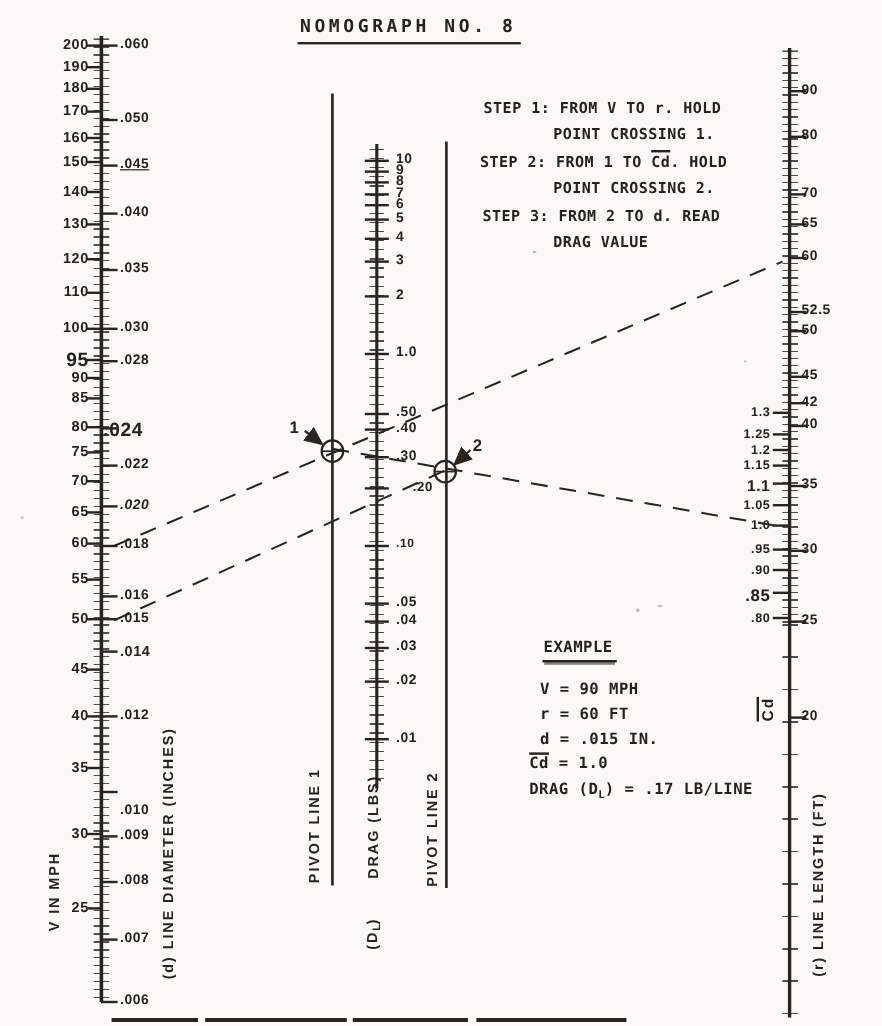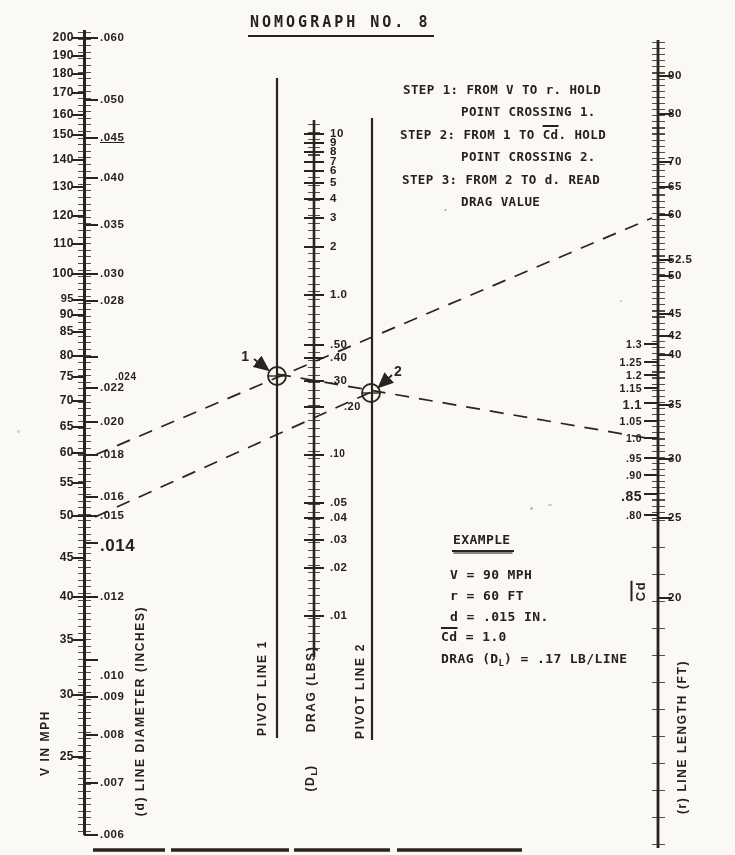--- a/index.html
+++ b/index.html
@@ -114,21 +114,21 @@
       <div class="ticklabel alignR" style="left: 28px; top: 152px; width: 46px; font-size: 12px;">140</div>
       <div class="tick" style="left: 72px; top: 186px; width: 13px;"></div>
       <div class="ticklabel alignR" style="left: 28px; top: 179px; width: 46px; font-size: 12px;">130</div>
       <div class="tick" style="left: 72px; top: 215px; width: 13px;"></div>
       <div class="ticklabel alignR" style="left: 28px; top: 208px; width: 46px; font-size: 12px;">120</div>
       <div class="tick" style="left: 72px; top: 243px; width: 13px;"></div>
       <div class="ticklabel alignR" style="left: 28px; top: 236px; width: 46px; font-size: 12px;">110</div>
       <div class="tick" style="left: 72px; top: 273px; width: 13px;"></div>
       <div class="ticklabel alignR" style="left: 28px; top: 266px; width: 46px; font-size: 12px;">100</div>
       <div class="tick" style="left: 72px; top: 299px; width: 13px;"></div>
-      <div class="ticklabel alignR" style="left: 28px; top: 292px; width: 46px; font-size: 11px;">95</div>
+      <div class="ticklabel alignR" style="left: 28px; top: 292px; width: 46px; font-size: 16px;">95</div>
       <div class="tick" style="left: 72px; top: 314px; width: 13px;"></div>
       <div class="ticklabel alignR" style="left: 28px; top: 307px; width: 46px; font-size: 12px;">90</div>
       <div class="tick" style="left: 72px; top: 331px; width: 13px;"></div>
       <div class="ticklabel alignR" style="left: 28px; top: 324px; width: 46px; font-size: 12px;">85</div>
       <div class="tick" style="left: 72px; top: 355px; width: 13px;"></div>
       <div class="ticklabel alignR" style="left: 28px; top: 348px; width: 46px; font-size: 12px;">80</div>
       <div class="tick" style="left: 72px; top: 376px; width: 13px;"></div>
       <div class="ticklabel alignR" style="left: 28px; top: 369px; width: 46px; font-size: 12px;">75</div>
       <div class="tick" style="left: 72px; top: 400px; width: 13px;"></div>
       <div class="ticklabel alignR" style="left: 28px; top: 393px; width: 46px; font-size: 12px;">70</div>
@@ -158,33 +158,33 @@
       <div class="ticklabel" style="left: 100px; top: 131px; width: 54px; font-size: 11.5px; text-decoration: underline;">.045</div>
       <div class="tick" style="left: 84px; top: 177px; width: 14px;"></div>
       <div class="ticklabel" style="left: 100px; top: 171px; width: 54px; font-size: 11.5px;">.040</div>
       <div class="tick" style="left: 84px; top: 224px; width: 14px;"></div>
       <div class="ticklabel" style="left: 100px; top: 218px; width: 54px; font-size: 11.5px;">.035</div>
       <div class="tick" style="left: 84px; top: 273px; width: 14px;"></div>
       <div class="ticklabel" style="left: 100px; top: 267px; width: 54px; font-size: 11.5px;">.030</div>
       <div class="tick" style="left: 84px; top: 300px; width: 14px;"></div>
       <div class="ticklabel" style="left: 100px; top: 294px; width: 54px; font-size: 11.5px;">.028</div>
       <div class="tick" style="left: 84px; top: 356px; width: 14px;"></div>
-      <div class="ticklabel" style="left: 115px; top: 350px; width: 54px; font-size: 10px; margin-top: 21px;">.024</div>
+      <div class="ticklabel" style="left: 86px; top: 350px; width: 54px; font-size: 16px;">.024</div>
       <div class="tick" style="left: 84px; top: 387px; width: 14px;"></div>
       <div class="ticklabel" style="left: 100px; top: 381px; width: 54px; font-size: 11.5px;">.022</div>
       <div class="tick" style="left: 84px; top: 421px; width: 14px;"></div>
-      <div class="ticklabel" style="left: 100px; top: 415px; width: 54px; font-size: 11.5px;">.020</div>
+      <div class="ticklabel" style="left: 100px; top: 415px; width: 54px; font-size: 11.5px; font-style: italic;">.020</div>
       <div class="tick" style="left: 84px; top: 454px; width: 14px;"></div>
       <div class="ticklabel" style="left: 100px; top: 448px; width: 54px; font-size: 11.5px;">.018</div>
       <div class="tick" style="left: 84px; top: 496px; width: 14px;"></div>
       <div class="ticklabel" style="left: 100px; top: 490px; width: 54px; font-size: 11.5px;">.016</div>
       <div class="tick" style="left: 84px; top: 515px; width: 14px;"></div>
       <div class="ticklabel" style="left: 100px; top: 509px; width: 54px; font-size: 11.5px;">.015</div>
       <div class="tick" style="left: 84px; top: 542px; width: 14px;"></div>
-      <div class="ticklabel" style="left: 100px; top: 536px; width: 54px; font-size: 17px;">.014</div>
+      <div class="ticklabel" style="left: 100px; top: 536px; width: 54px; font-size: 12px;">.014</div>
       <div class="tick" style="left: 84px; top: 596px; width: 14px;"></div>
       <div class="ticklabel" style="left: 100px; top: 590px; width: 54px; font-size: 11.5px;">.012</div>
       <div class="tick" style="left: 84px; top: 659px; width: 14px;"></div>
       <div class="ticklabel" style="left: 100px; top: 653px; width: 54px; font-size: 11.5px; margin-top: 16px;">.010</div>
       <div class="tick" style="left: 84px; top: 696px; width: 14px;"></div>
       <div class="ticklabel" style="left: 100px; top: 690px; width: 54px; font-size: 11.5px;">.009</div>
       <div class="tick" style="left: 84px; top: 734px; width: 14px;"></div>
       <div class="ticklabel" style="left: 100px; top: 728px; width: 54px; font-size: 11.5px;">.008</div>
       <div class="tick" style="left: 84px; top: 782px; width: 14px;"></div>
       <div class="ticklabel" style="left: 100px; top: 776px; width: 54px; font-size: 11.5px;">.007</div>

